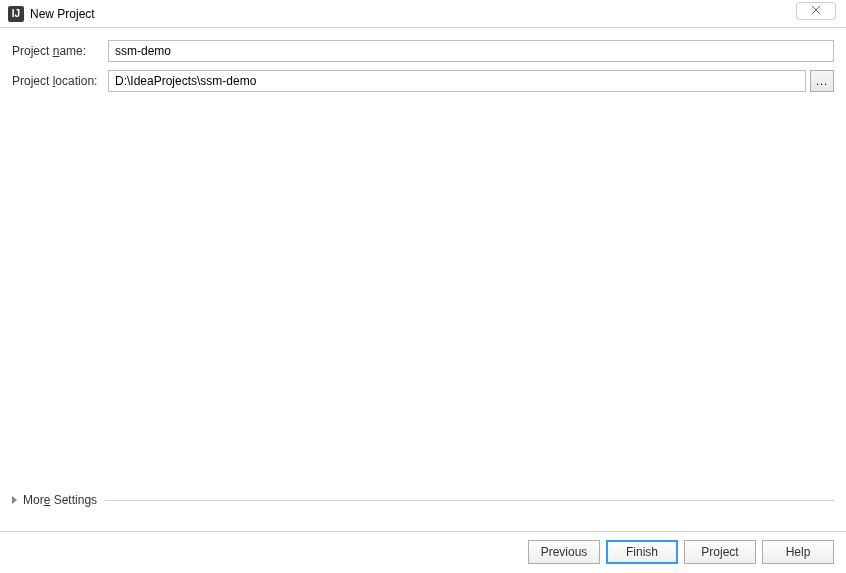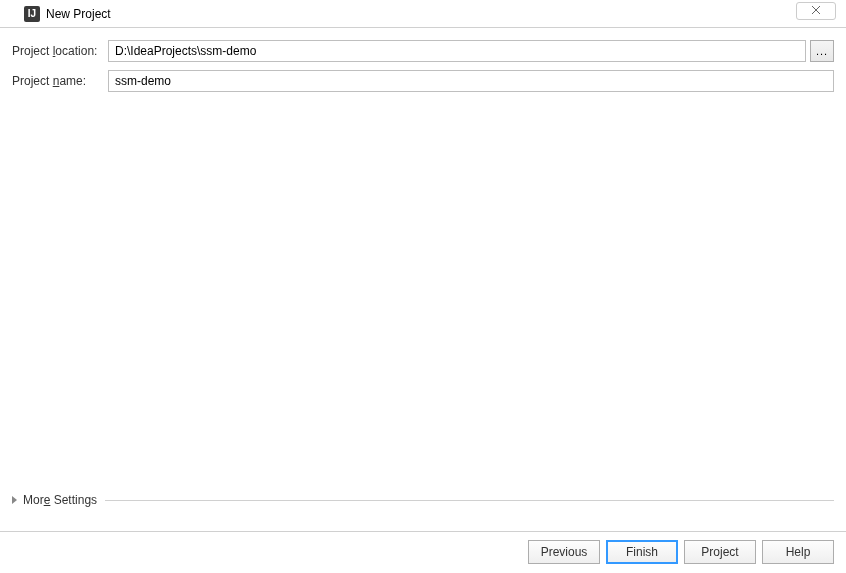--- a/index.html
+++ b/index.html
@@ -13,21 +13,21 @@
       background: #fff;
       width: 846px;
       height: 573px;
       overflow: hidden;
       position: relative;
     }
     .titlebar {
       display: flex;
       align-items: center;
       justify-content: space-between;
-      padding: 4px 24px;
+      padding: 4px 8px;
       border-bottom: 1px solid #d0d0d0;
       background: #fff;
       height: 28px;
     }
     .titlebar-left {
       display: flex;
       align-items: center;
       gap: 6px;
     }
     .app-icon {
@@ -168,31 +168,31 @@
           <path d="M1 1 L9 9 M9 1 L1 9" stroke="#666" stroke-width="1" fill="none"></path>
         </svg>
     </span>
   </div>
 </div>
 
 <div class="content">
 
   <div class="form-row">
     <label class="form-label">
+      <span>Project </span><span class="underline">n</span><span>ame:</span>
+    </label>
+    <input type="text" class="text-input" value="ssm-demo" style="">
+  </div>
+
+  <div class="form-row">
+    <label class="form-label">
       <span>Project </span><span class="underline">l</span><span>ocation:</span>
     </label>
     <input type="text" class="text-input" value="D:\IdeaProjects\ssm-demo" style="">
     <button class="browse-btn">...</button>
-  </div>
-
-  <div class="form-row">
-    <label class="form-label">
-      <span>Project </span><span class="underline">n</span><span>ame:</span>
-    </label>
-    <input type="text" class="text-input" value="ssm-demo" style="">
   </div>
 
 </div>
 
 <div class="spacer"></div>
 
 <div class="more-settings-row">
   <div class="triangle-icon"></div>
   <span class="more-settings-label">
     <span>Mor</span><span class="hidden-underline">e</span><span> Settings</span>

